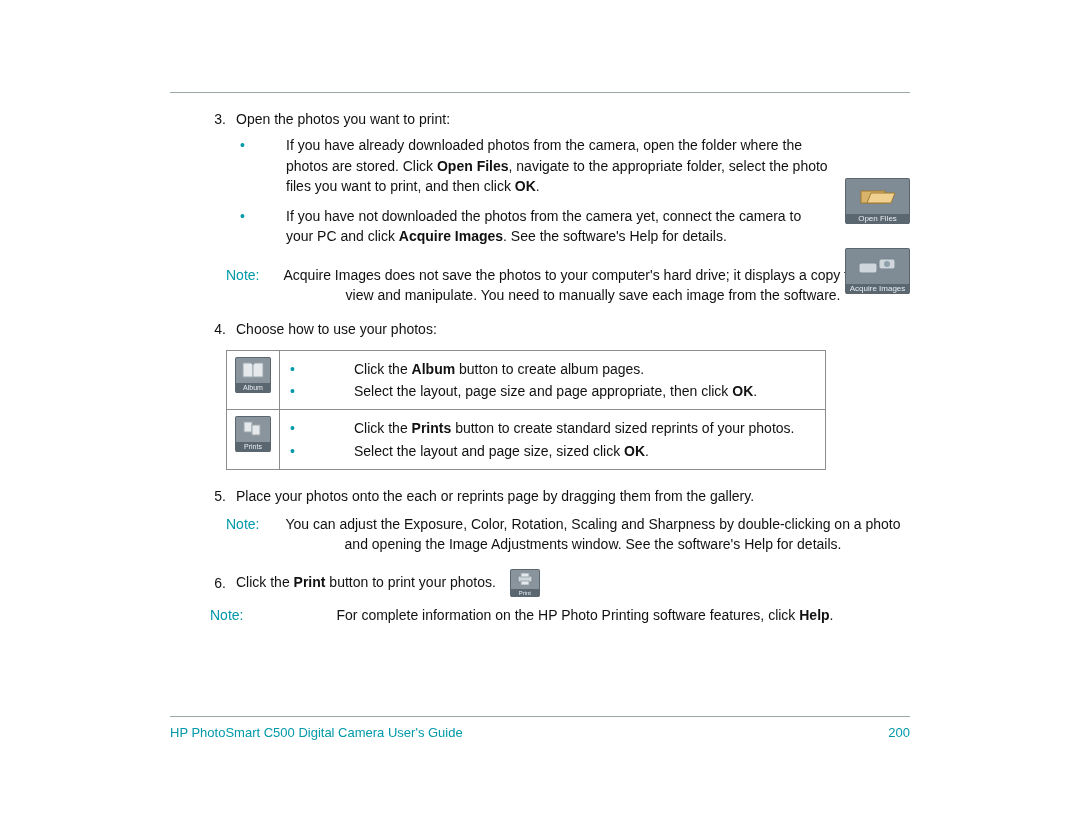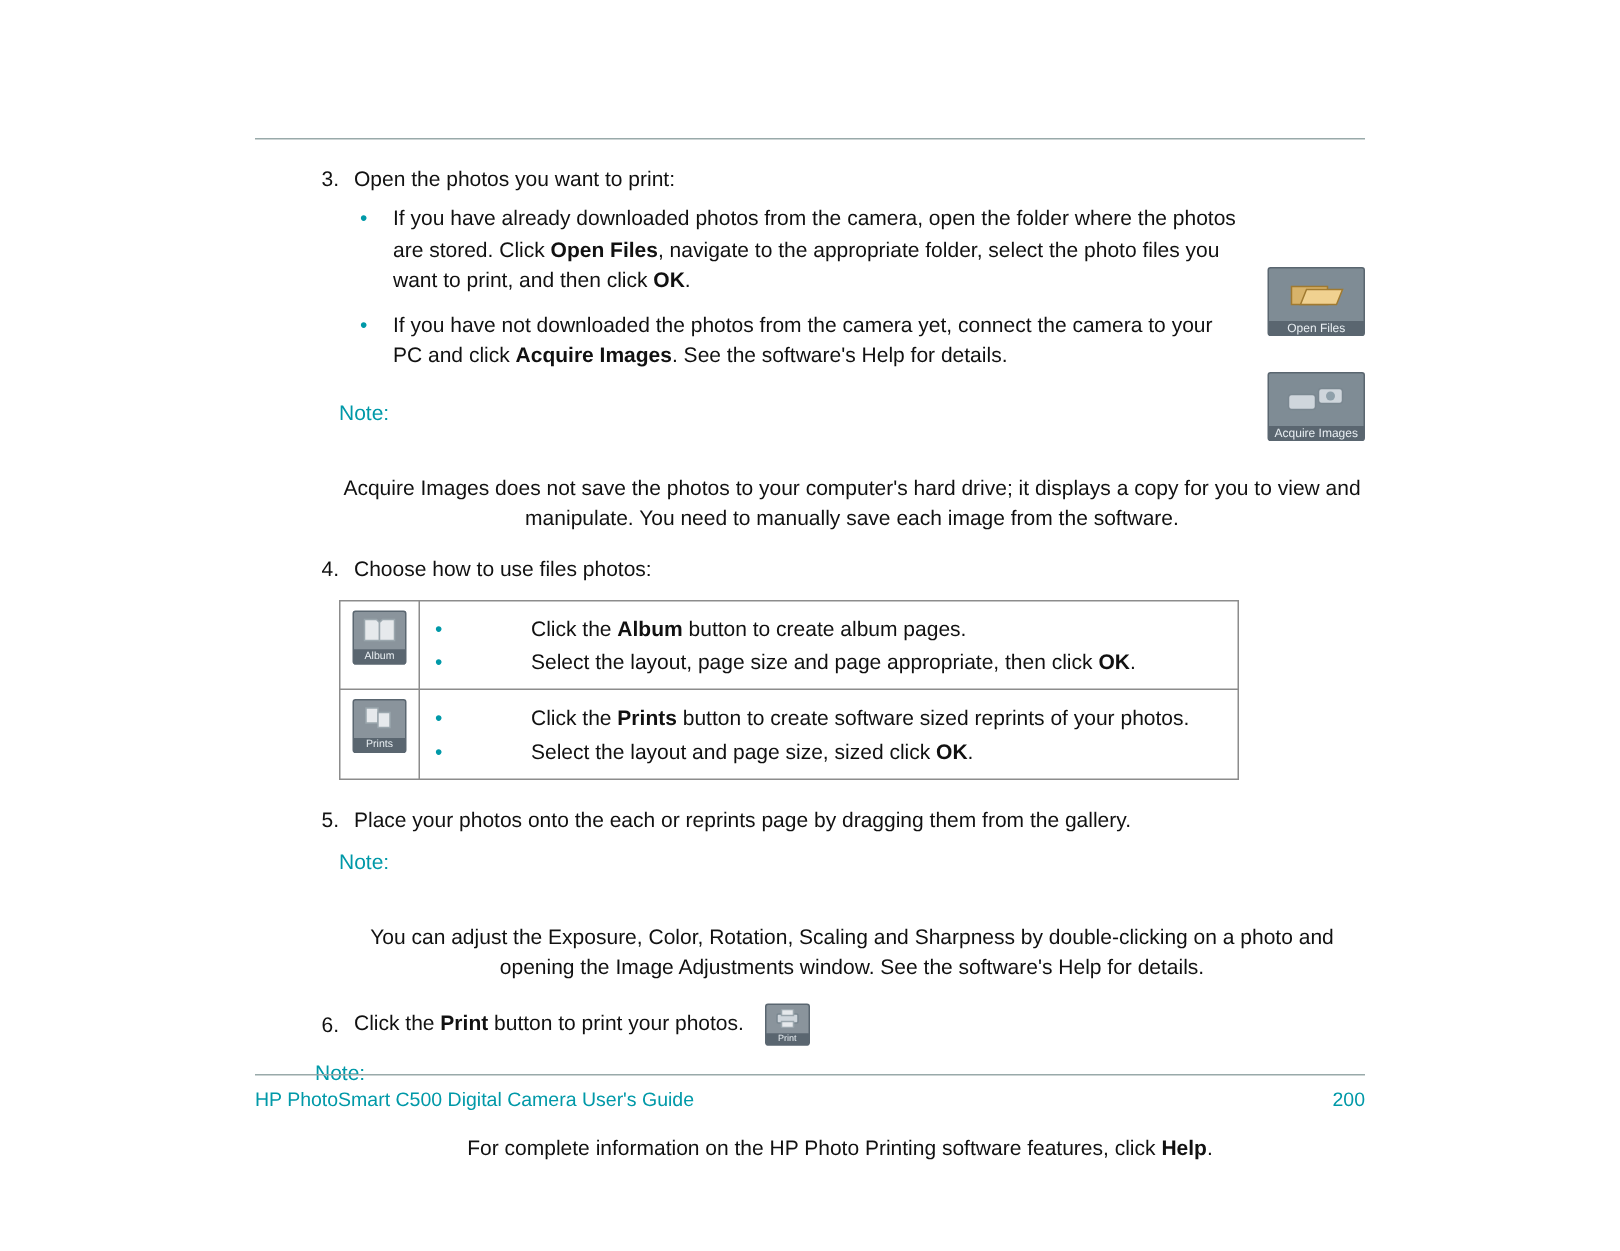--- a/index.html
+++ b/index.html
@@ -58,25 +58,24 @@
     display:flex;
     align-items:flex-start;
     margin:6px 0 10px 0;
   }
   .bullet .dot{
     color:var(--teal);
     width:22px;
     flex:0 0 22px;
     padding-left:4px;
   }
-  .bullet .txt{flex:1;}
+  .bullet .txt{flex:1;margin-left:24px;}
   .note-row{
     display:flex;
     margin:6px 0 14px 56px;
-    flex-direction:column;
   }
   .note-label{
     color:var(--teal);
     width:50px;
     flex:0 0 50px;
   }
   .note-body{flex:1;text-align:center;}
   .side-icon{
     position:absolute;
     width:65px;
@@ -216,21 +215,21 @@
     </div>
 
     <div class="note-row">
       <div class="note-label">Note:</div>
       <div class="note-body">Acquire Images does not save the photos to your computer's hard drive; it displays a copy for you to view and manipulate. You need to manually save each image from the software.</div>
     </div>
 
     <div class="step">
       <div class="step-num">4.</div>
       <div class="step-body">
-        <span>Choose how to use files photos:</span>
+        <span>Choose how to use your photos:</span>
       </div>
     </div>
 
     <table class="options">
       <tbody>
           <tr>
         <td class="iconcell">
           <span class="mini-icon">
             <svg width="24" height="18" viewBox="0 0 24 18" style="position:absolute;left:5px;top:3px">
               <path d="M2 2 L10 2 L12 4 L12 16 L2 16 Z" fill="#e6e9ec" stroke="#9aa6ad"></path>
@@ -259,21 +258,21 @@
               <rect x="3" y="2" width="8" height="10" fill="#e6e9ec" stroke="#9aa6ad"></rect>
               <rect x="11" y="5" width="8" height="10" fill="#e6e9ec" stroke="#9aa6ad"></rect>
             </svg>
             <span class="cap">Prints</span>
           </span>
         </td>
         <td>
           <div class="tbl-bullets">
             <div class="row">
               <div class="dot">•</div>
-              <div class="txt"><span>Click the </span><b>Prints</b><span> button to create software sized reprints of your photos.</span></div>
+              <div class="txt"><span>Click the </span><b>Prints</b><span> button to create standard sized reprints of your photos.</span></div>
             </div>
             <div class="row">
               <div class="dot">•</div>
               <div class="txt"><span>Select the layout and page size, sized click </span><b>OK</b><span>.</span></div>
             </div>
           </div>
         </td>
       </tr>
     </tbody>
       </table>

